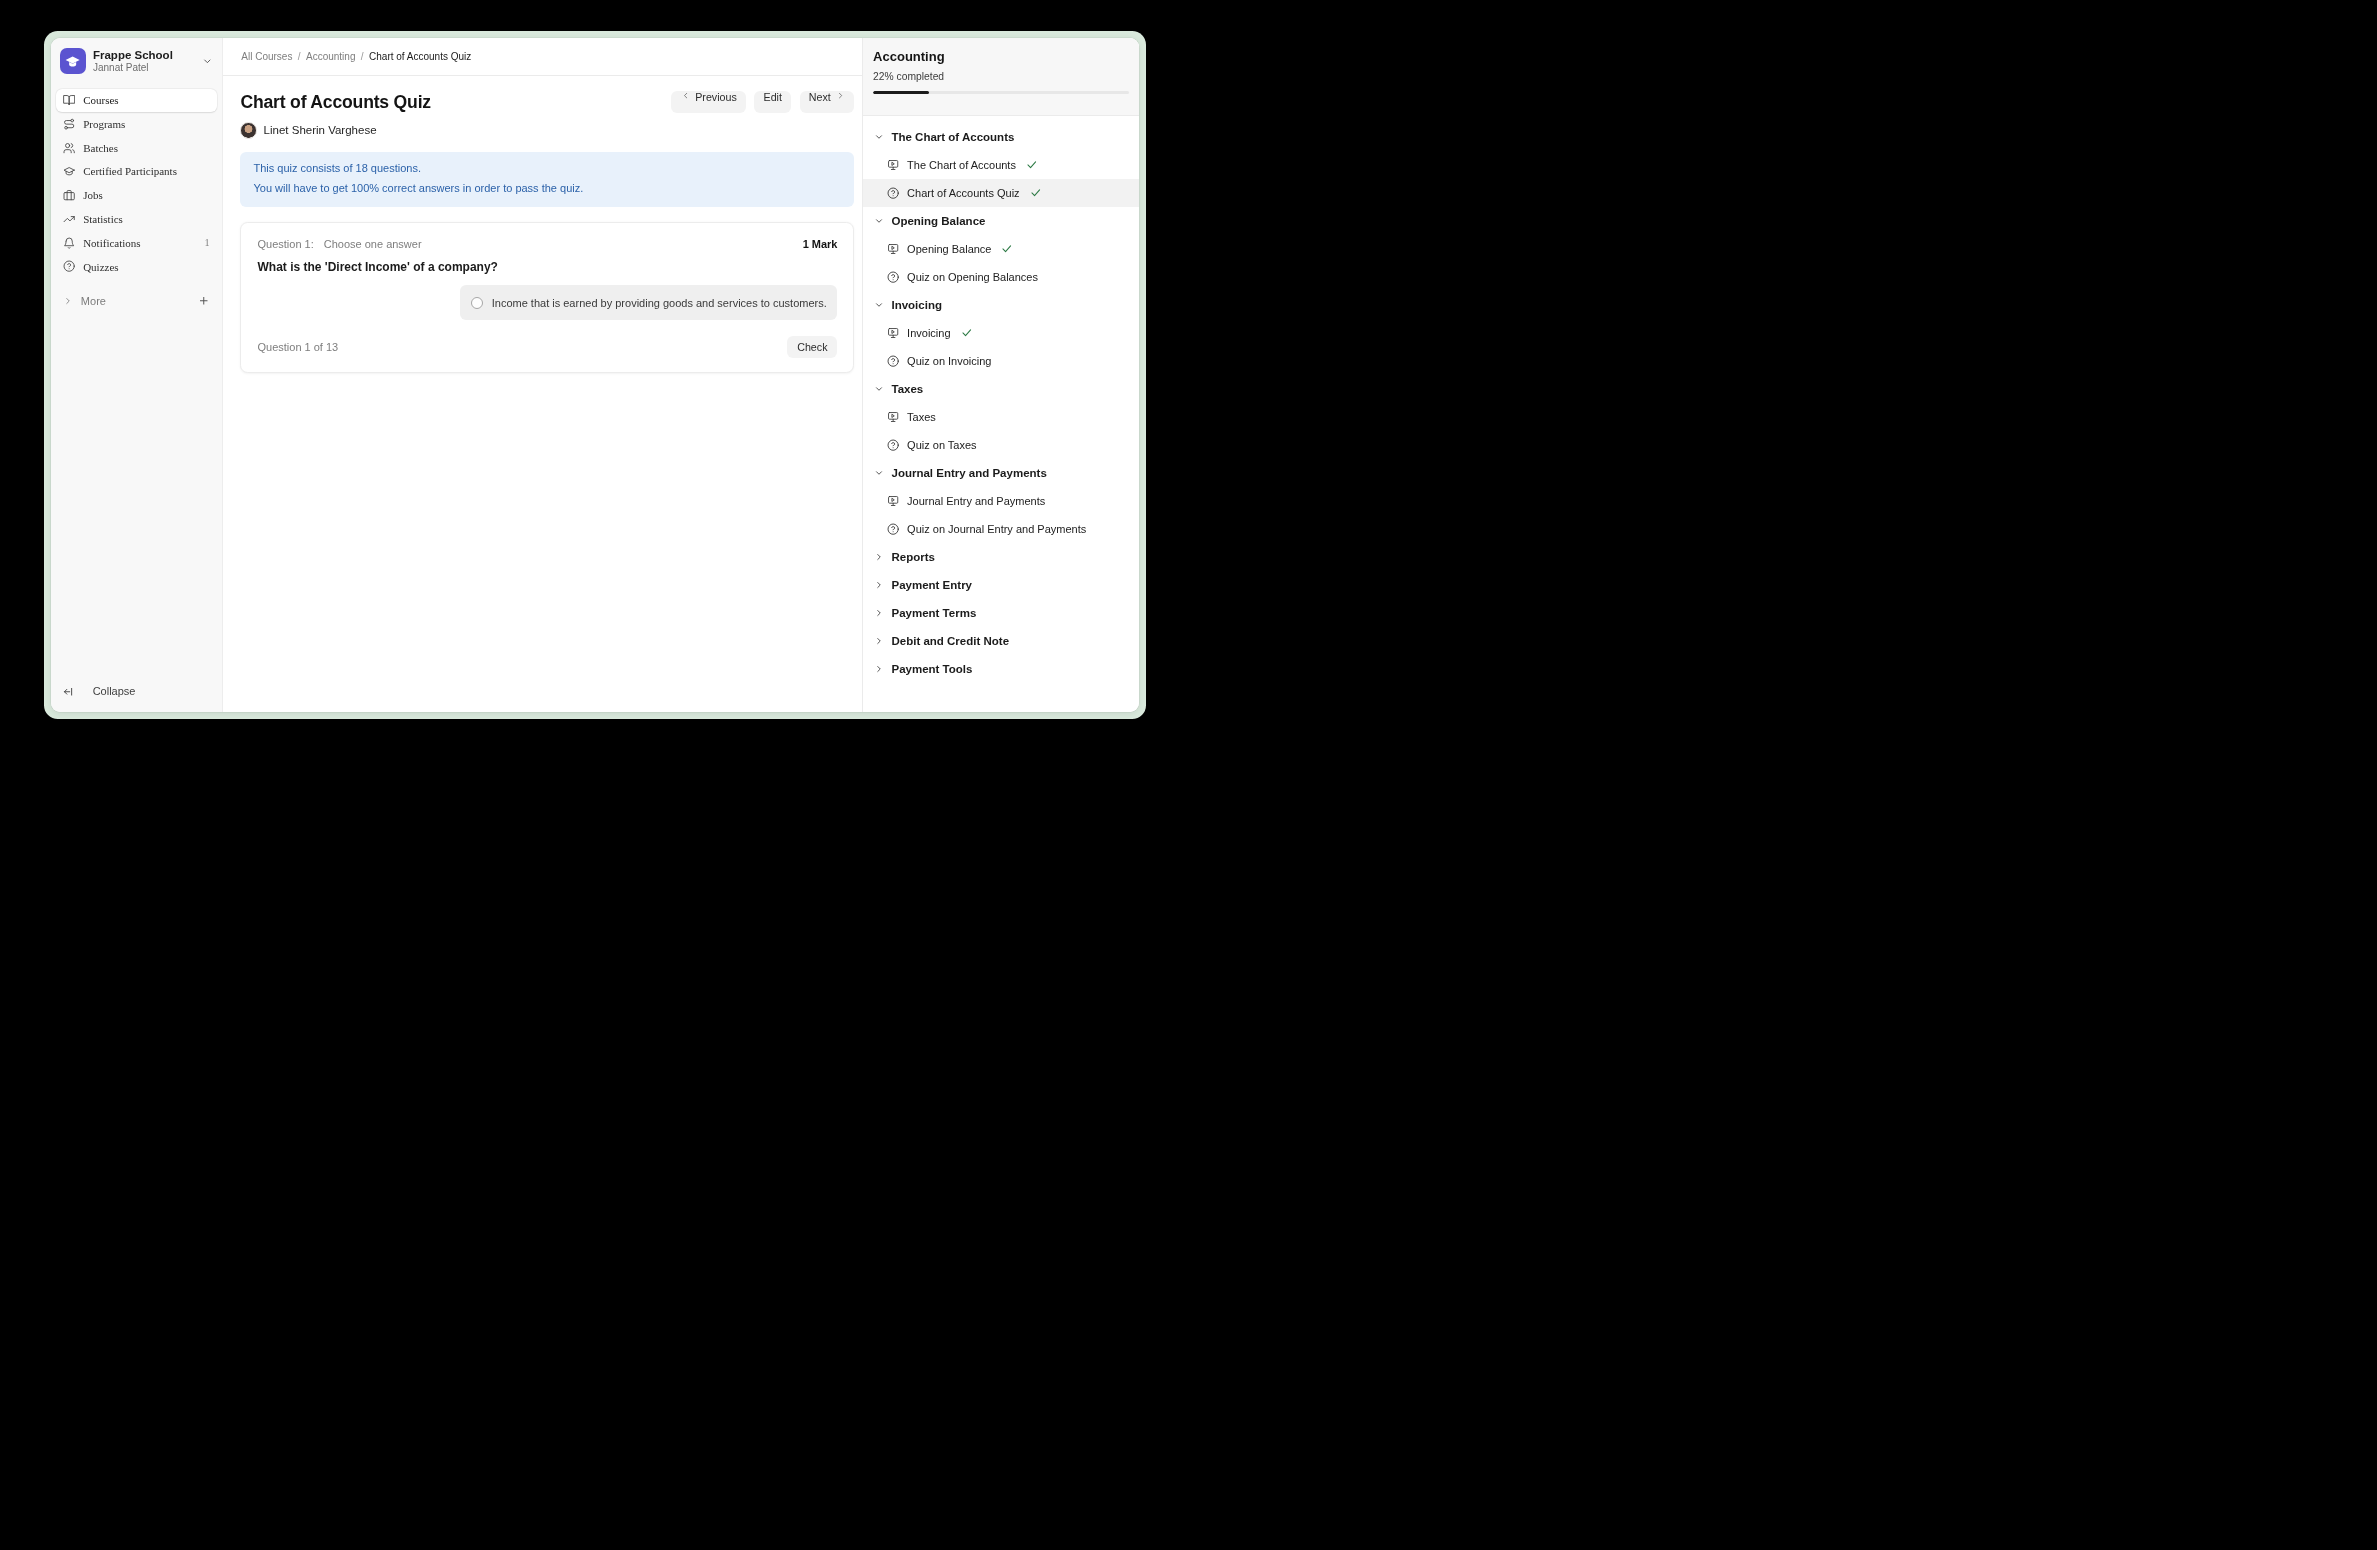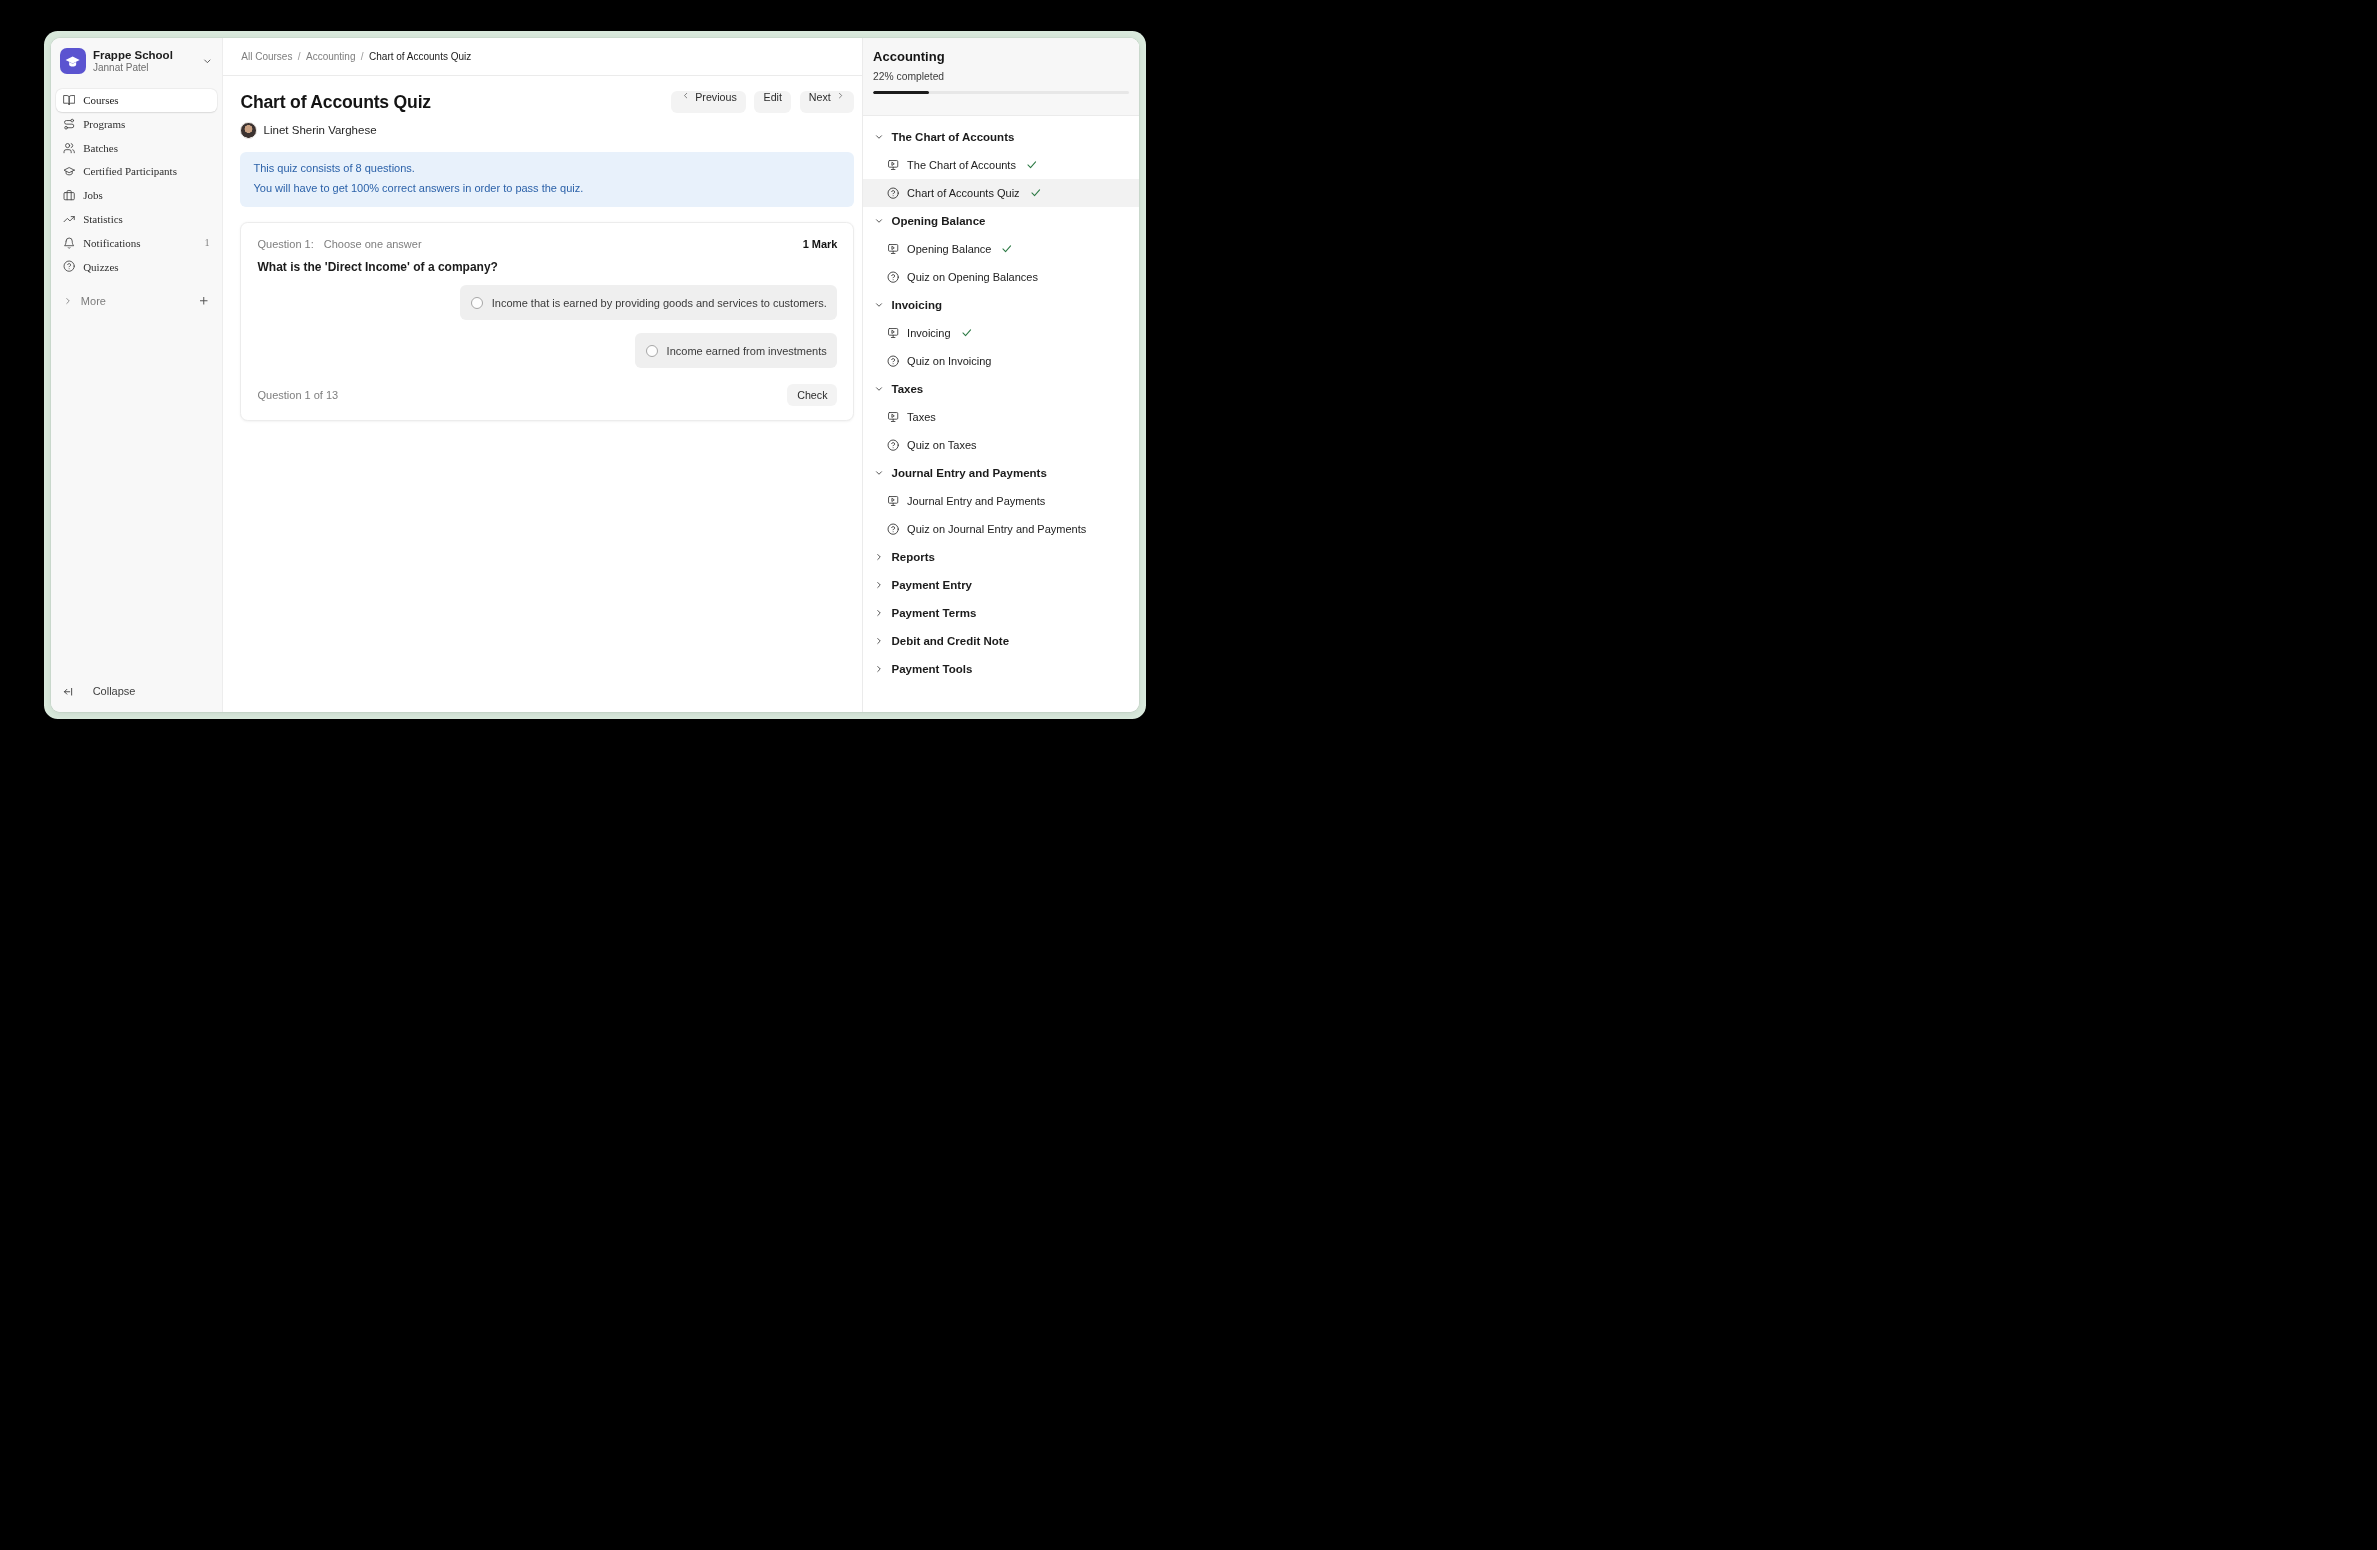--- a/index.html
+++ b/index.html
@@ -254,40 +254,36 @@
             </button>
           </div>
         </div>
 
         <div class="author">
           <span class="avatar"></span>
           <span class="author-name">Linet Sherin Varghese</span>
         </div>
 
         <div class="notice" id="notice">
-            <div>This quiz consists of 8 questions.</div>
+            <div>This quiz consists of 18 questions.</div>
             <div>You will have to get 100% correct answers in order to pass the quiz.</div>
           </div>
 
         <div class="quiz-card">
           <div class="quiz-meta">
             <span>Question 1:</span>
             <span class="instruction">Choose one answer</span>
             <span class="marks">1 Mark</span>
           </div>
           <div class="question">What is the 'Direct Income' of a company?</div>
           <div class="options" id="options">
               <div class="option">
                 <span class="radio"></span>
                 <span>Income that is earned by providing goods and services to customers.</span>
               </div>
-              <div class="option">
-                <span class="radio"></span>
-                <span>Income earned from investments</span>
-              </div>
             </div>
           <div class="quiz-footer">
             <span>Question 1 of 13</span>
             <button class="check-btn">Check</button>
           </div>
         </div>
       </div>
     </section>
 
     <aside class="rightbar">

